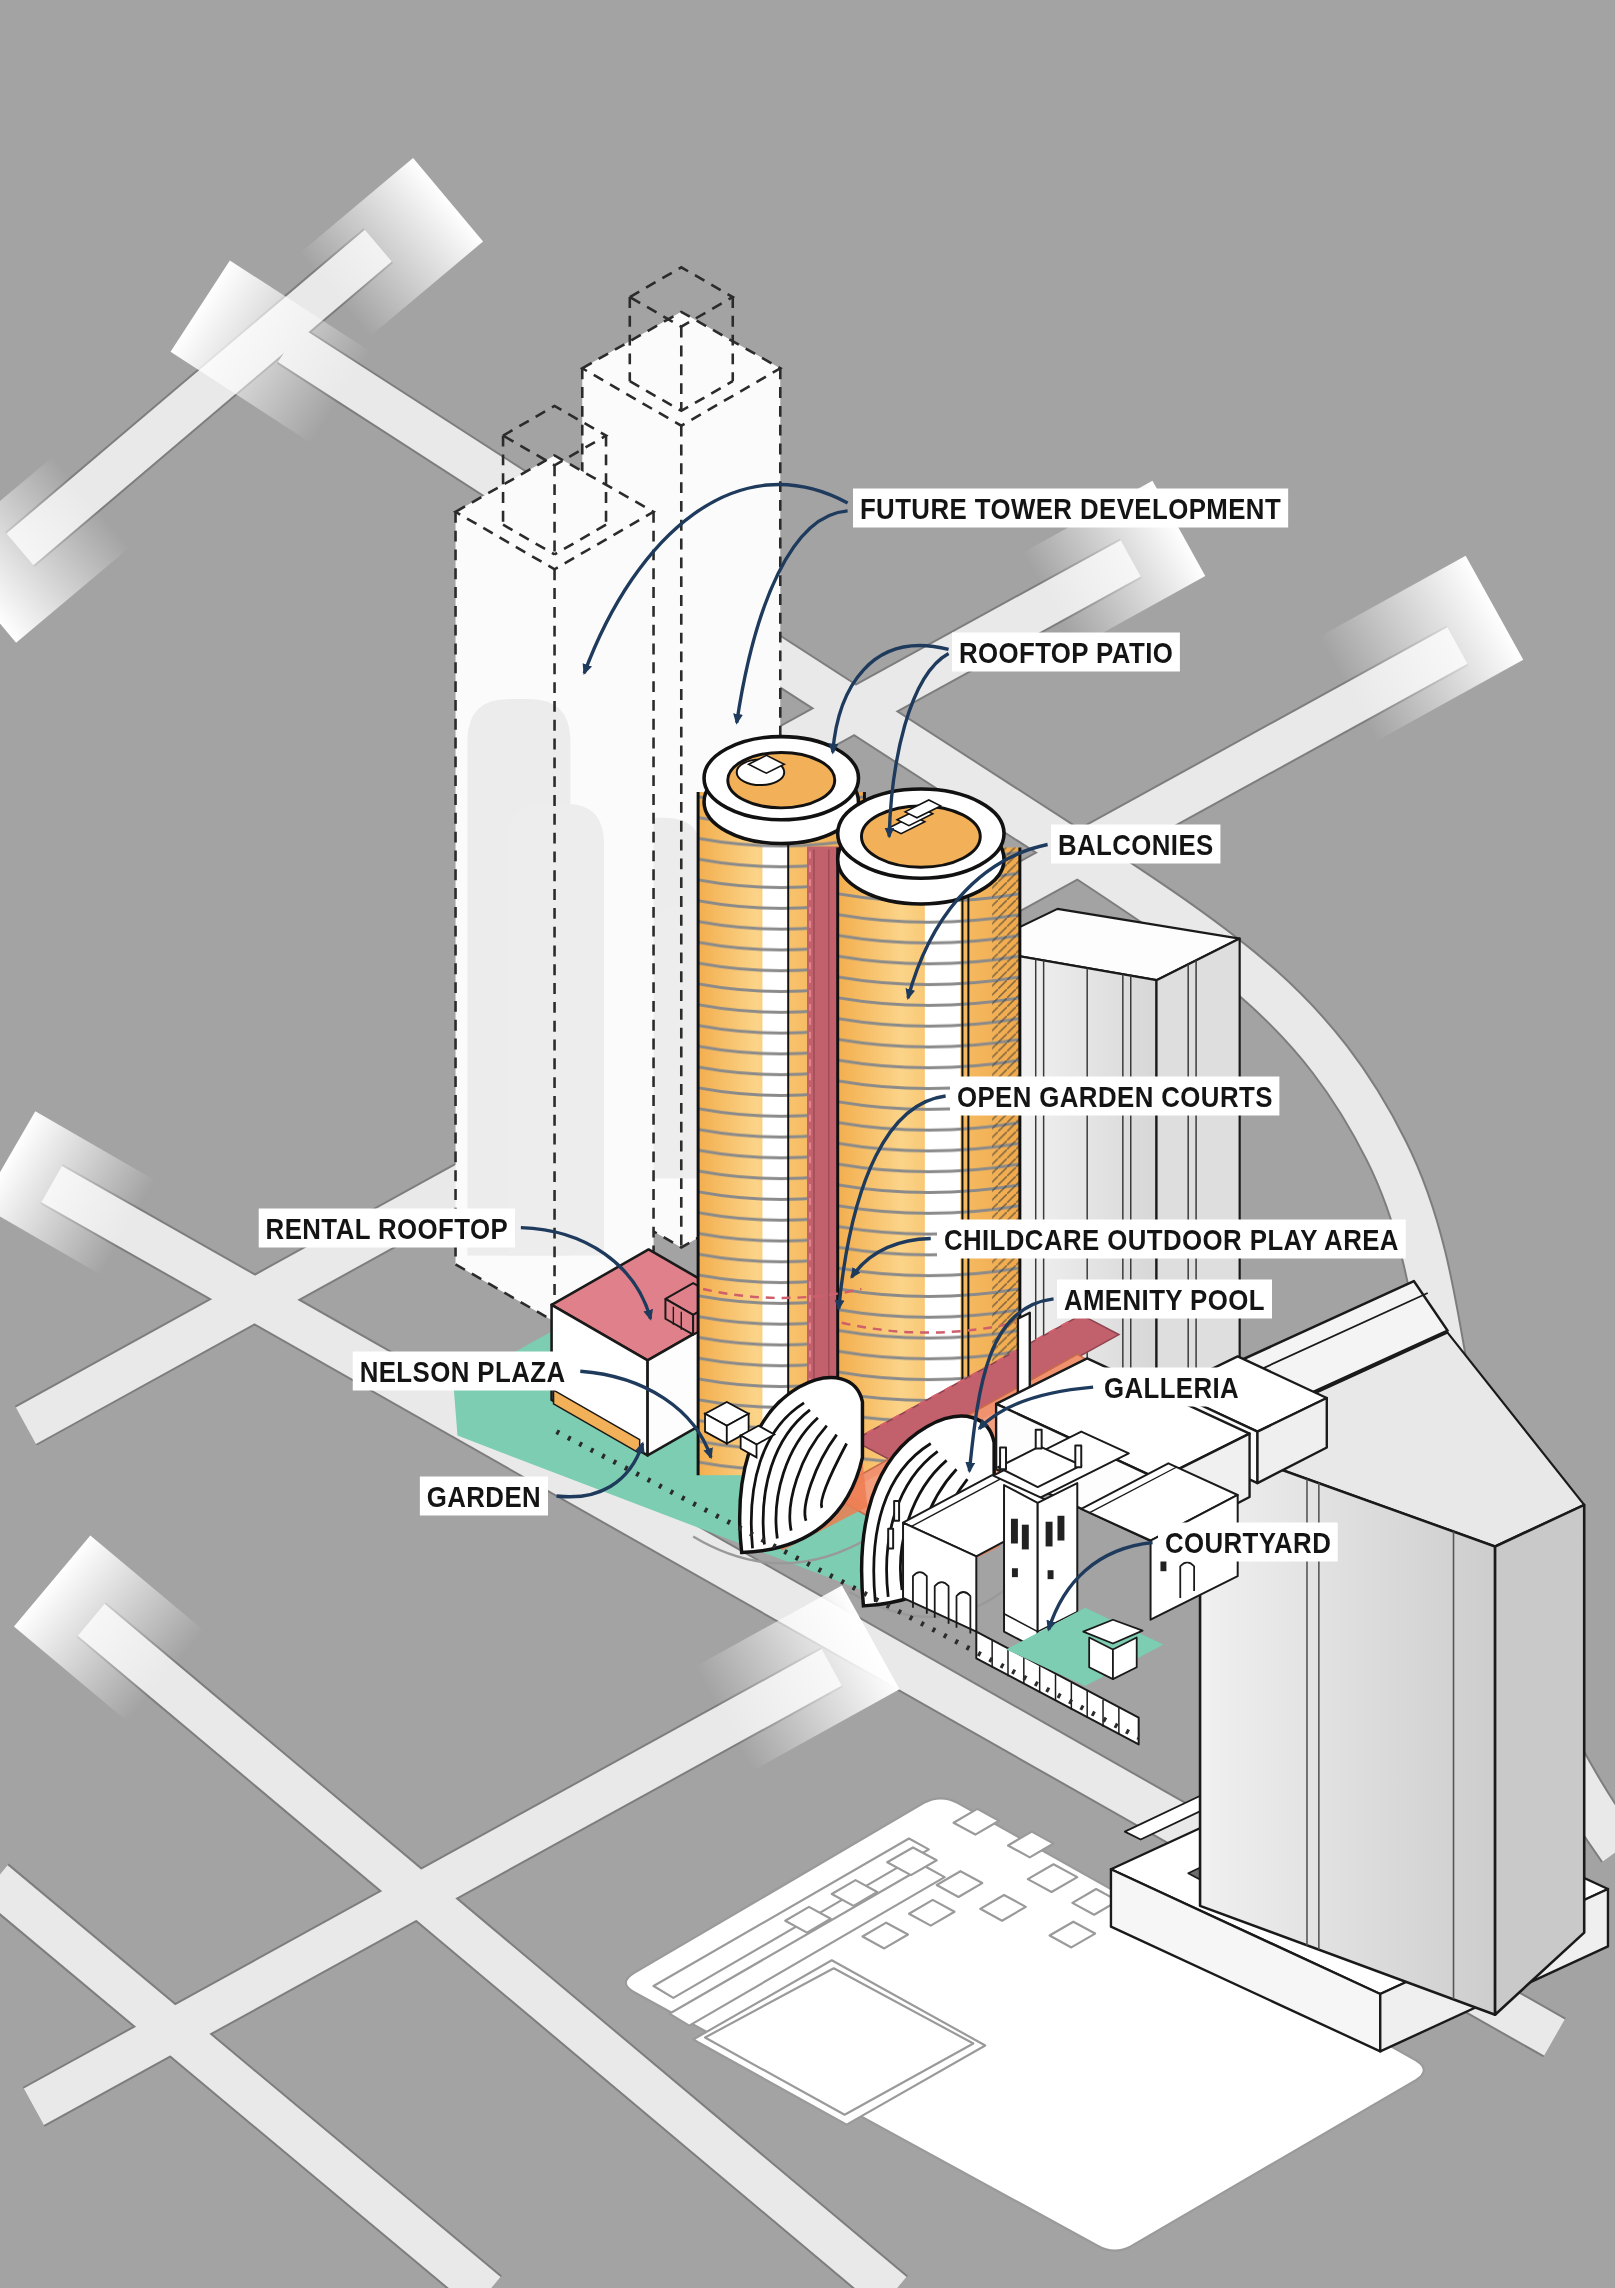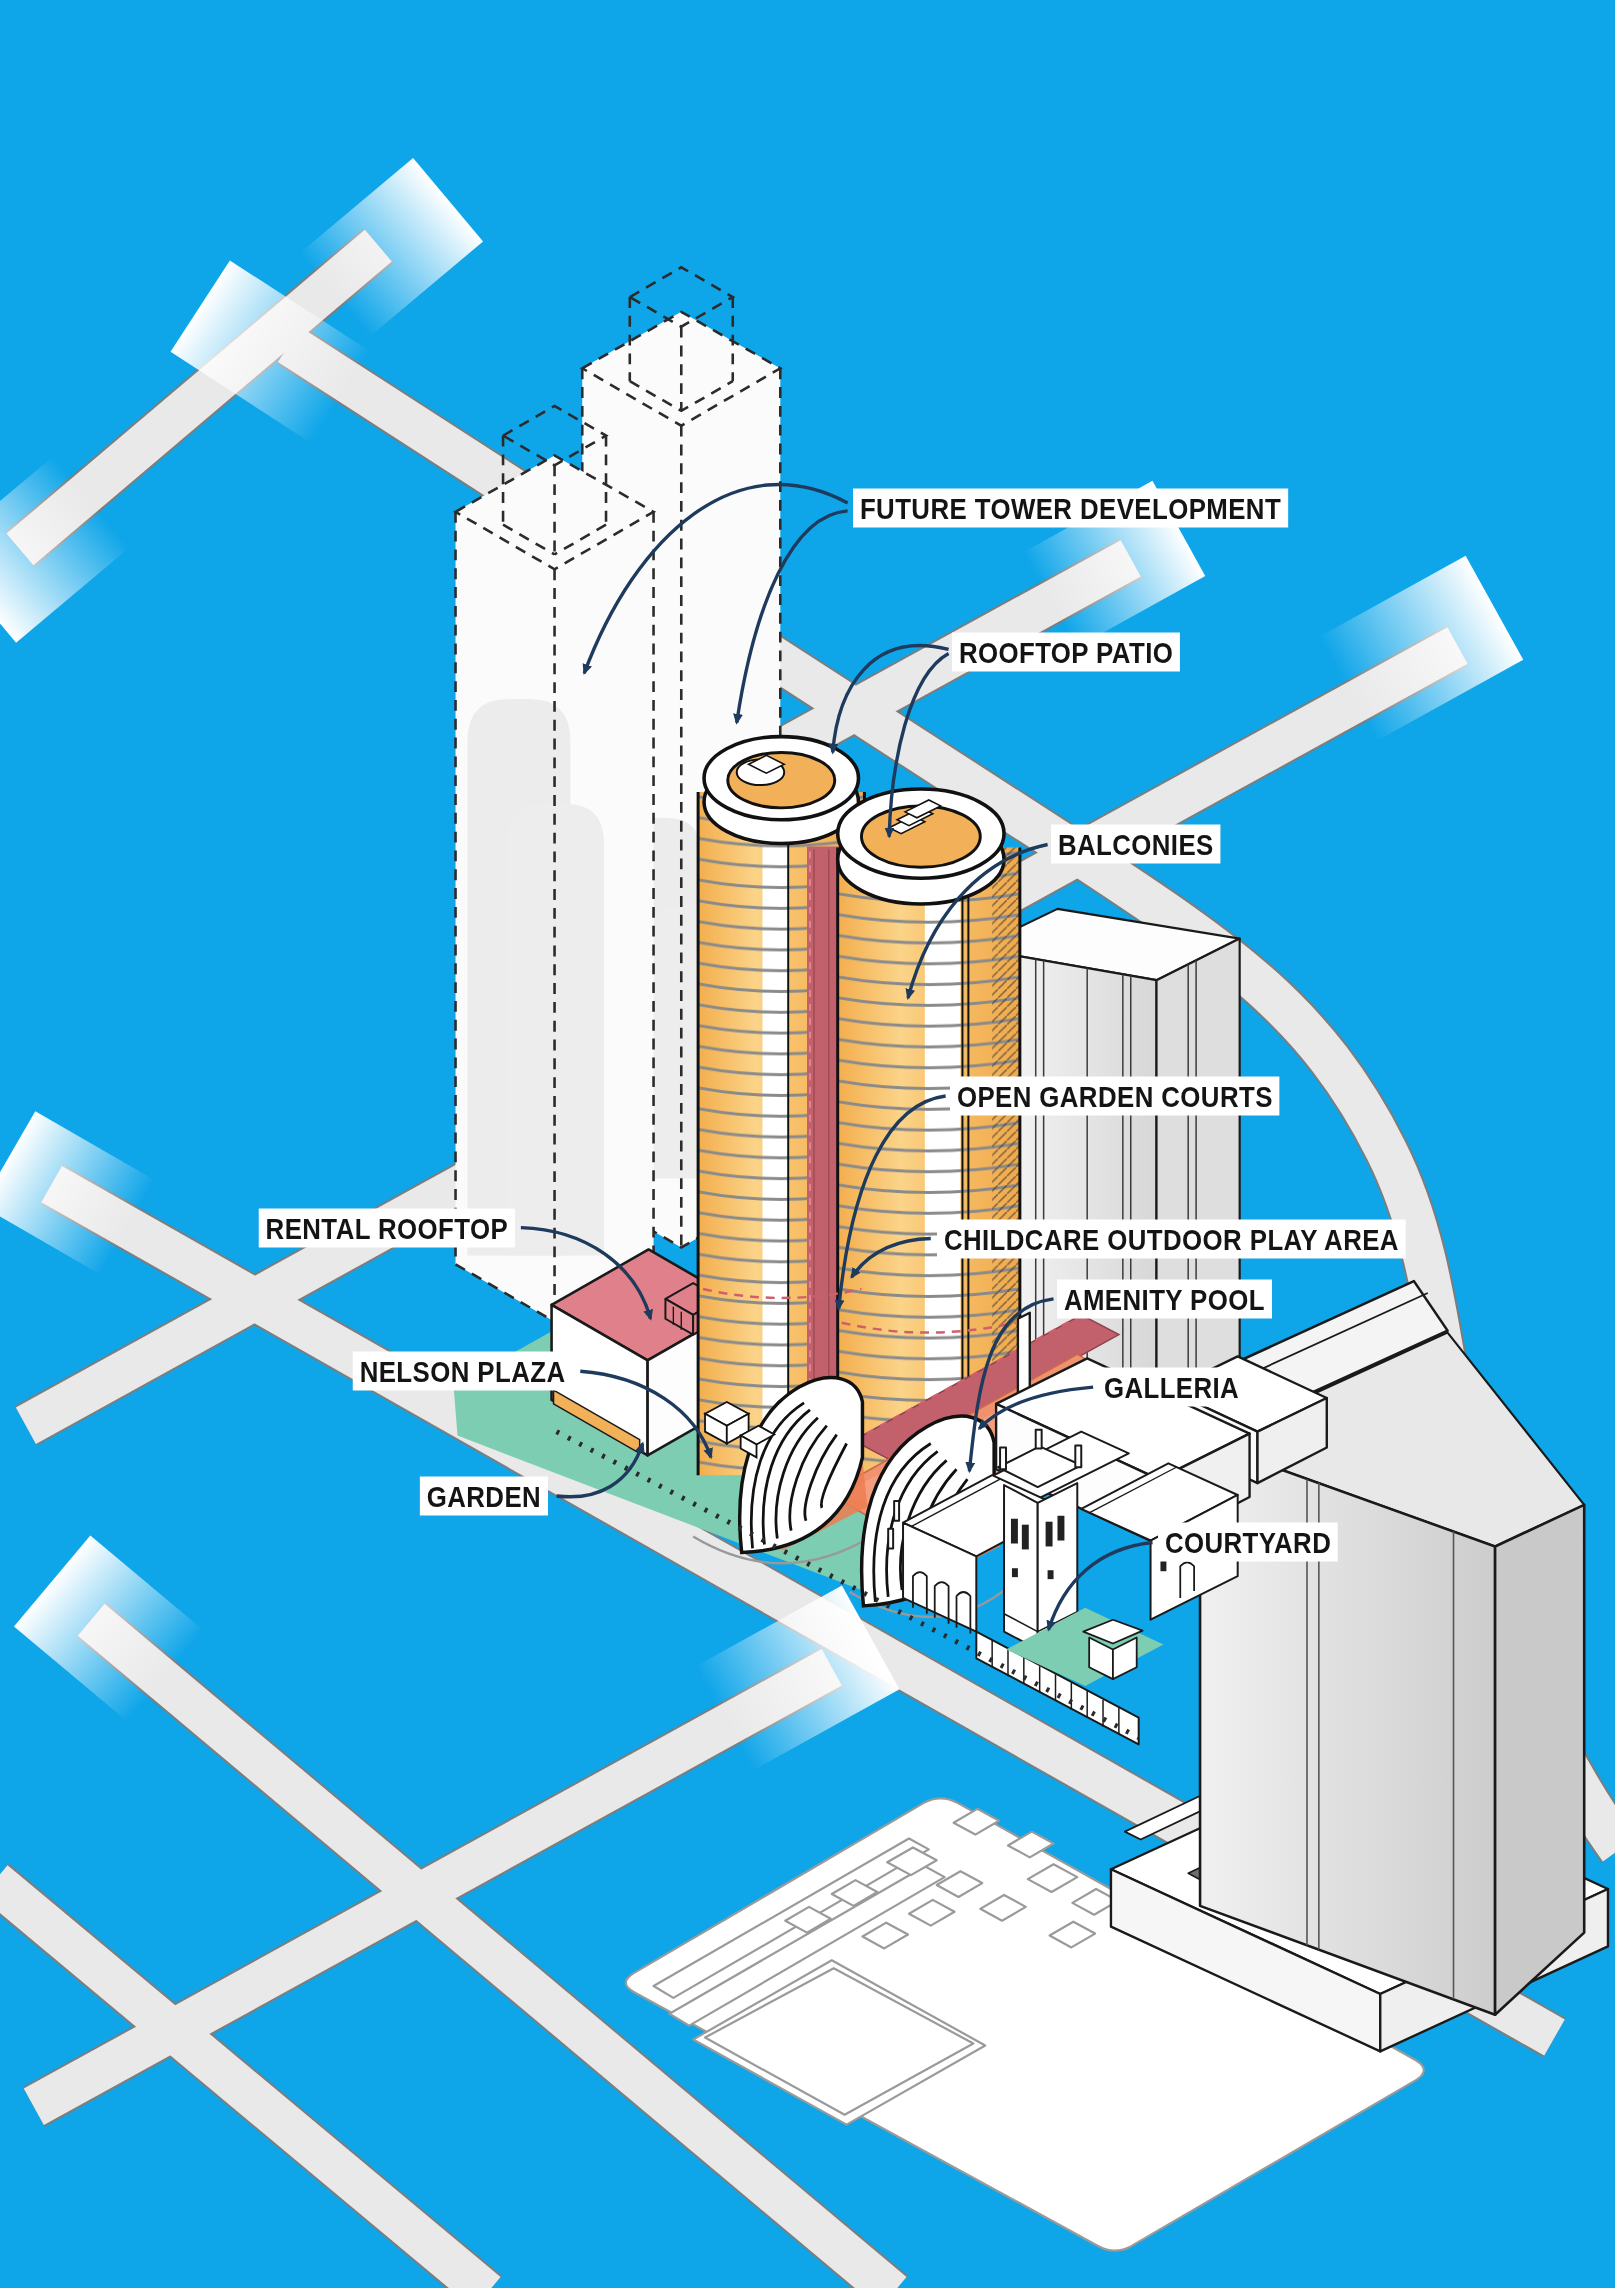--- a/index.html
+++ b/index.html
@@ -1,16 +1,16 @@
 <!DOCTYPE html>
 <html style="--tower-orange: #F7BC63; --tower-orange-light: #FBD489; --patio-orange: #F2B158; --accent-red: #C2606C; --rooftop-red: #E0808A; --deck-salmon: #F0926E; --deck-salmon-light: #F4A585; --canopy-orange-red: #ED7D52; --garden-teal: #7CCDB1; --arrow-navy: #1E3A5C; --road-fill: #E9E9E9; --road-edge: #7D7D7D; --line-black: #1A1A1A;"><head>
 <meta charset="utf-8">
 <style>
   html,body{margin:0;padding:0;background:#fff;}
-  #stage{position:relative;width:1616px;height:2289px;background:#0ea5e9;overflow:hidden;
+  #stage{position:relative;width:1616px;height:2289px;background:#a3a3a3;overflow:hidden;
          font-family:"Liberation Sans","DejaVu Sans",sans-serif;}
   #scene{position:absolute;inset:0;}
   .label{position:absolute;white-space:nowrap;font-weight:bold;font-size:30px;
          letter-spacing:0.5px;color:#141414;background:#fff;padding:3px 8px;
          transform:translateY(-50%) scaleX(.86);line-height:1.1;}
   .label.anchor-left{transform-origin:left center;}
   .label.anchor-right{transform-origin:right center;text-align:right;}
 </style>
 </head>
 <body>

